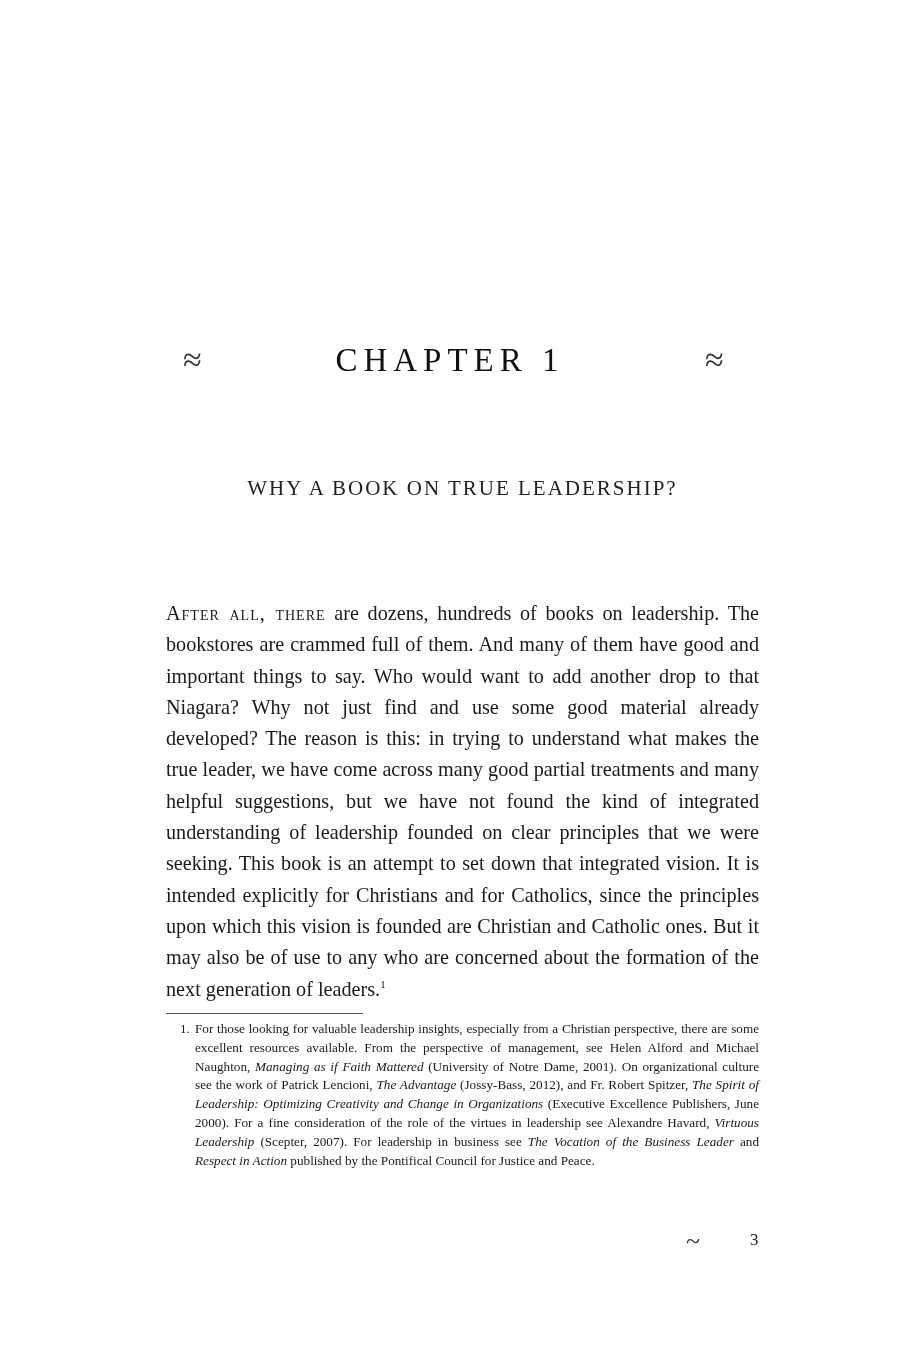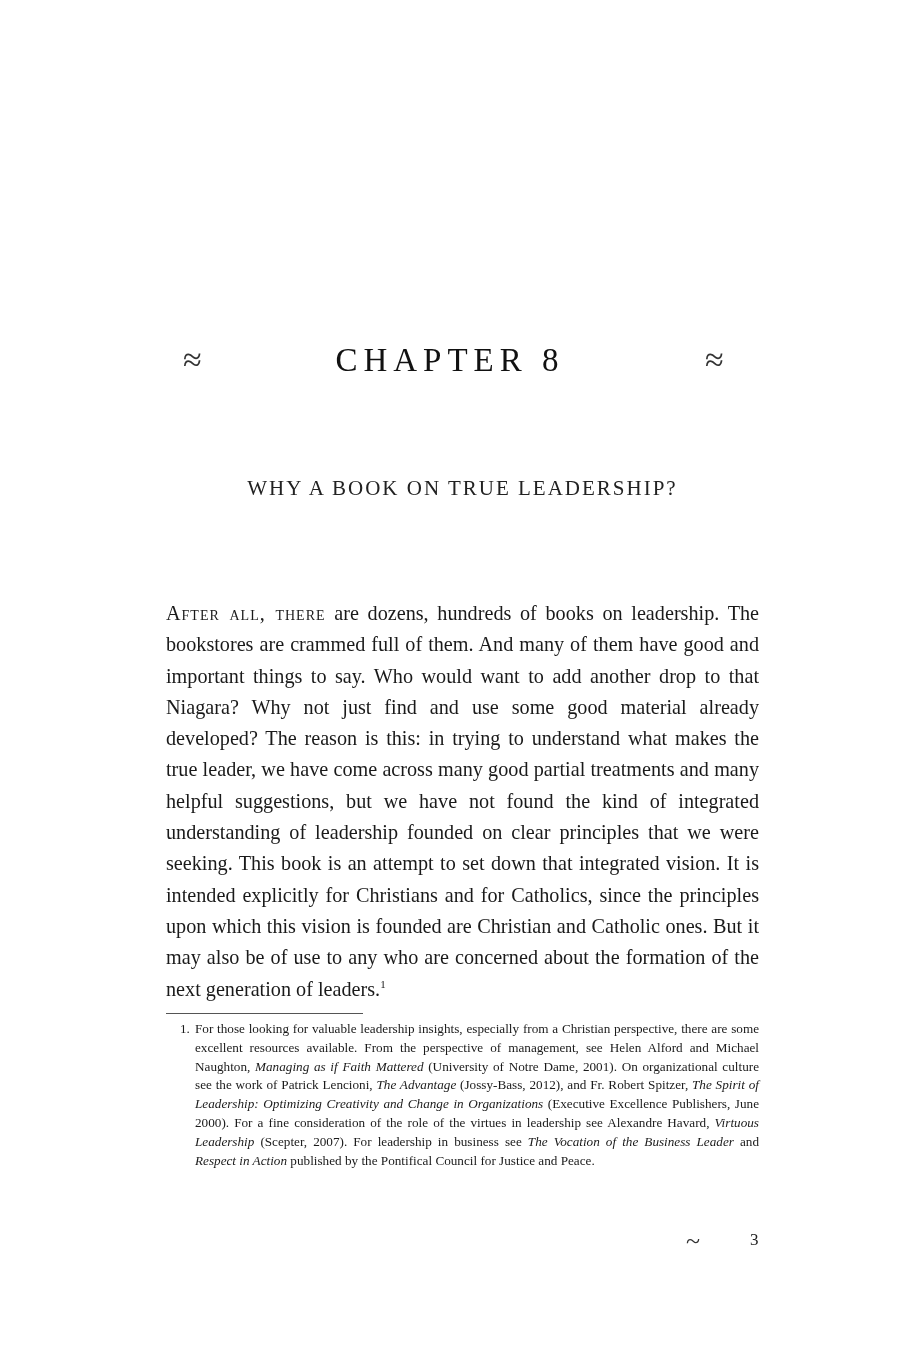--- a/index.html
+++ b/index.html
@@ -24,21 +24,21 @@
   .fn-text { margin-left: 29px; text-align: justify; }
   .footer { position: absolute; top: 1228px; left: 686px; width: 80px; height: 28px; }
   .footer-orn { position: absolute; left: 0; top: 0; font-size: 26px; color: #333; line-height: 26px; }
   .page-num { position: absolute; left: 64px; top: 2px; font-size: 17px; color: #222; }
 </style>
 </head>
 <body>
 
 <div class="chapter-row">
   <span class="ornament orn-left">≈</span>
-  <div class="chapter-title">CHAPTER 8</div>
+  <div class="chapter-title">CHAPTER 1</div>
   <span class="ornament orn-right">≈</span>
 </div>
 
 <div class="section-title">WHY A BOOK ON TRUE LEADERSHIP?</div>
 
 <div class="body-text"><span class="smallcaps">After all, there</span><span> are dozens, hundreds of books on leadership. The bookstores are crammed full of them. And many of them have good and important things to say. Who would want to add another drop to that Niagara? Why not just find and use some good material already developed? The reason is this: in trying to understand what makes the true leader, we have come across many good partial treatments and many helpful suggestions, but we have not found the kind of integrated understanding of leadership founded on clear principles that we were seeking. This book is an attempt to set down that integrated vision. It is intended explicitly for Christians and for Catholics, since the principles upon which this vision is founded are Christian and Catholic ones. But it may also be of use to any who are concerned about the formation of the next generation of leaders.</span><sup>1</sup></div>
 
 <div class="fn-rule"></div>
 
 <div class="footnote">

